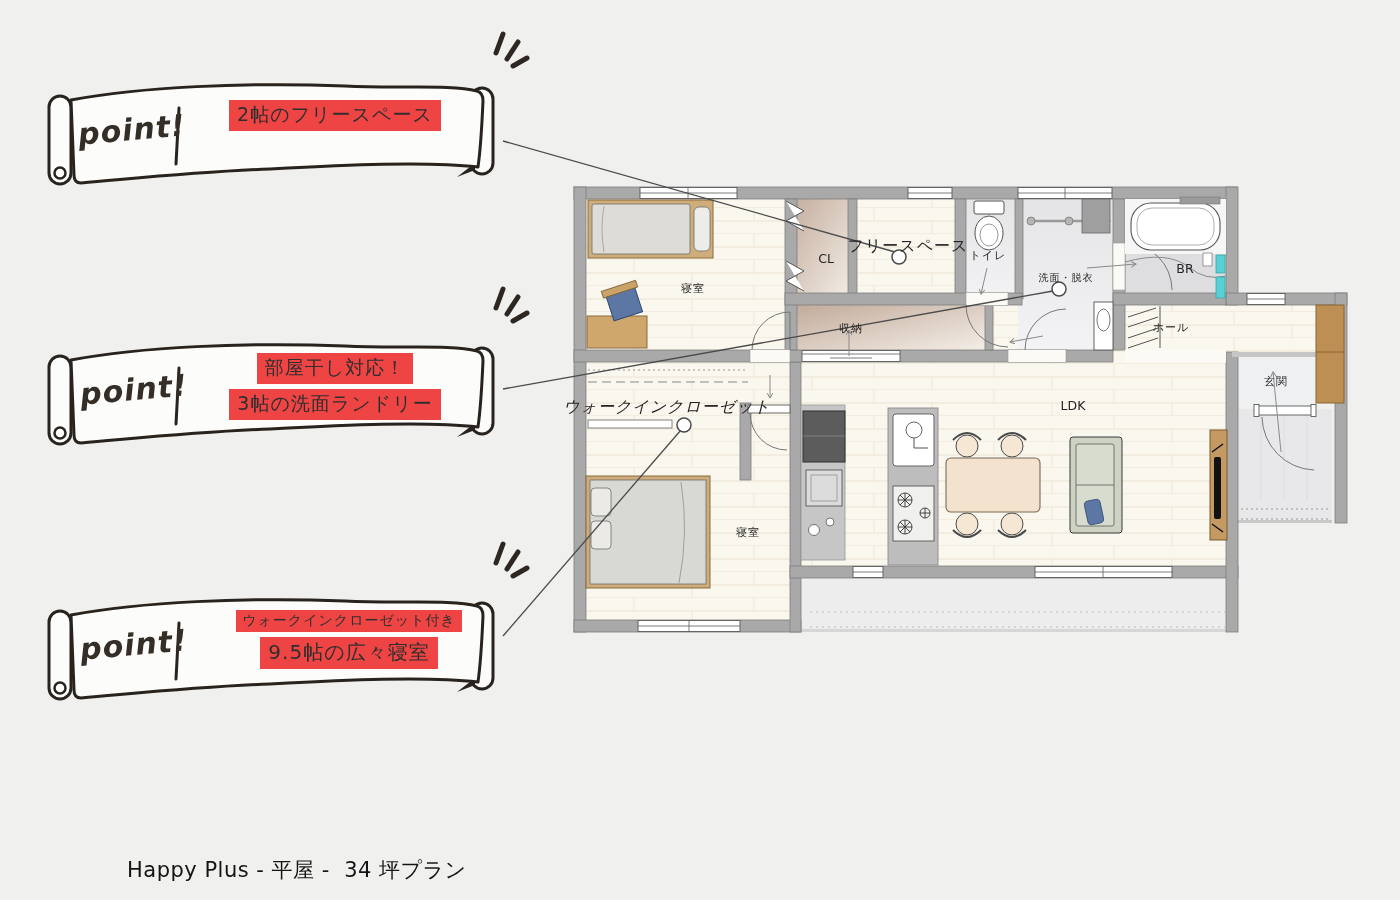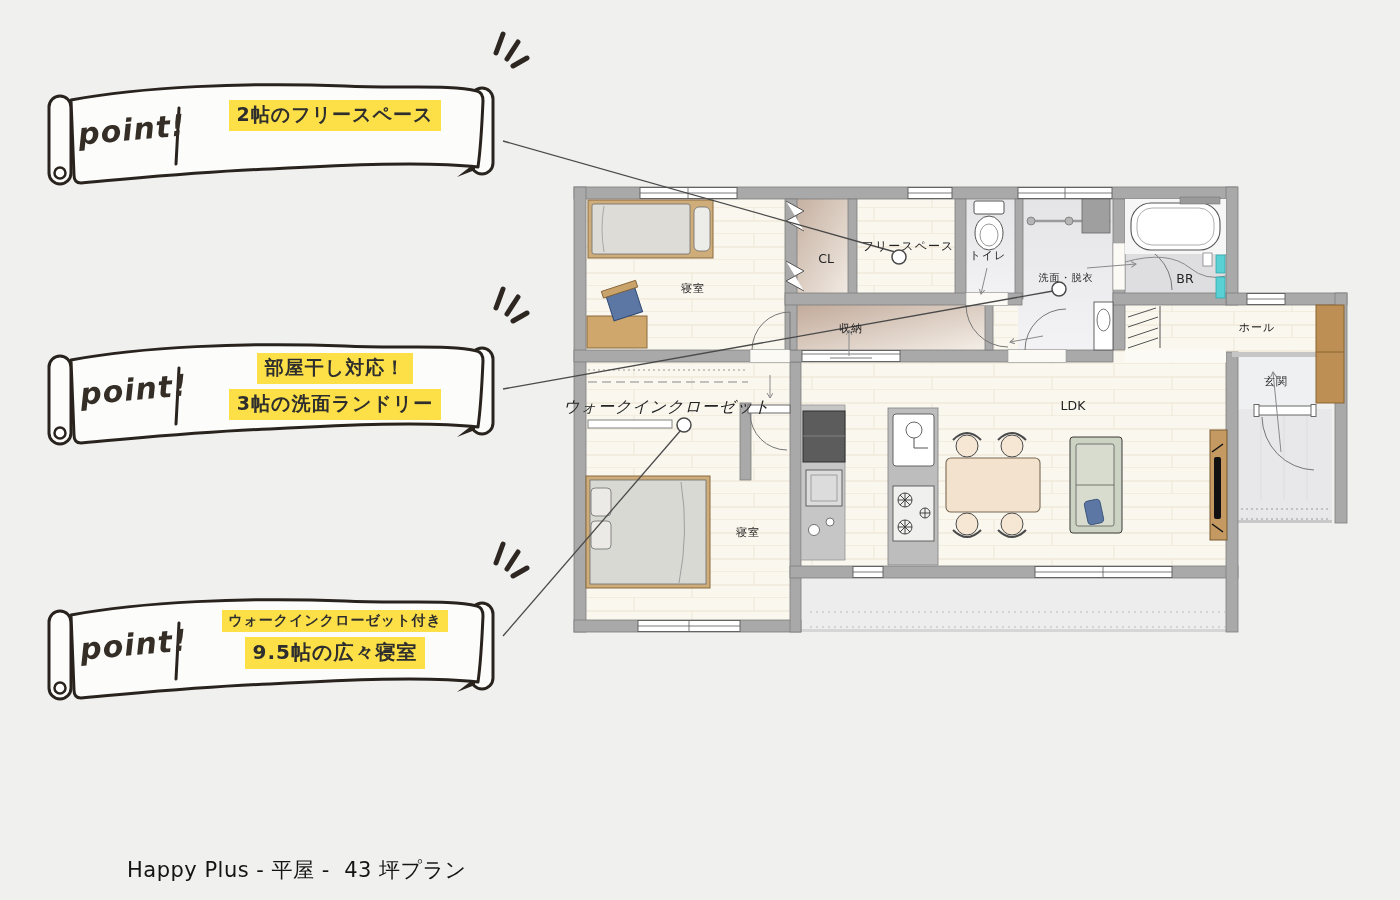--- a/index.html
+++ b/index.html
@@ -6,21 +6,21 @@
   body{font-family:"DejaVu Sans","Liberation Sans",sans-serif;}
   .stage{position:relative;width:1400px;height:900px;background:#f0f0ef;overflow:hidden;}
   .stage svg{position:absolute;left:0;top:0;}
   .lbl{position:absolute;transform:translate(-50%,-50%);font-size:11px;color:#232323;
        letter-spacing:1px;white-space:nowrap;}
   .lbl.latin{font-size:12.5px;letter-spacing:0;}
   .point-badge{position:absolute;font-size:30px;font-style:italic;font-weight:600;
        color:#352e27;transform:rotate(-5deg);letter-spacing:1px;}
   .pt-lines{position:absolute;width:300px;display:flex;flex-direction:column;
        align-items:center;gap:5px;}
-  .hl{background:#fde047;color:#2e2e2e;font-weight:bold;font-size:19px;
+  .hl{background:#ef4444;color:#2e2e2e;font-weight:normal;font-size:19px;
        padding:2px 8px 3px;white-space:nowrap;letter-spacing:1px;}
   .hl.small{font-size:14px;padding:2px 6px;}
   .hl.big{font-size:20px;}
   .title{position:absolute;left:127px;top:856px;font-size:21px;color:#141414;
        letter-spacing:0.5px;white-space:pre;}
 </style>
 </head>
 <body>
 
 <div class="stage">
@@ -309,32 +309,32 @@
     <span class="hl">2帖のフリースペース</span>
   </div>
 
   <div class="point-badge" style="left:80px;top:372px;">point!</div>
   <div class="pt-lines" style="left:185px;top:353px;">
     <span class="hl">部屋干し対応！</span>
     <span class="hl">3帖の洗面ランドリー</span>
   </div>
 
   <div class="point-badge" style="left:80px;top:627px;">point!</div>
-  <div class="pt-lines" style="left:185px;top:610px;">
+  <div class="pt-lines" style="left:199px;top:610px;">
     <span class="hl small">ウォークインクローゼット付き</span>
     <span class="hl big">9.5帖の広々寝室</span>
   </div>
 
   <div class="lbl" style="left:693px;top:288px;">寝室</div>
   <div class="lbl latin" style="left:826px;top:246px;margin-top:12px;">CL</div>
-  <div class="lbl" style="left:908px;top:246px;font-size:12px;">フリースペース</div>
+  <div class="lbl" style="left:908px;top:246px;font-size:16px;">フリースペース</div>
   <div class="lbl" style="left:988px;top:255px;">トイレ</div>
   <div class="lbl" style="left:1066px;top:278px;font-size:10px;">洗面・脱衣</div>
-  <div class="lbl latin" style="left:1185px;top:268px;margin-top:10px;">BR</div>
-  <div class="lbl" style="left:1257px;top:327px;">ホール</div>
+  <div class="lbl latin" style="left:1185px;top:268px;">BR</div>
+  <div class="lbl" style="left:1171px;top:327px;">ホール</div>
   <div class="lbl" style="left:1276px;top:381px;">玄関</div>
   <div class="lbl" style="left:851px;top:328px;">収納</div>
   <div class="lbl" style="left:667px;top:407px;font-size:16px;font-style:italic;">ウォークインクローゼット</div>
   <div class="lbl" style="left:748px;top:532px;">寝室</div>
   <div class="lbl latin" style="left:1073px;top:405px;">LDK</div>
 
-  <div class="title">Happy Plus - 平屋 -  43 坪プラン</div>
+  <div class="title">Happy Plus - 平屋 -  34 坪プラン</div>
 </div>
 
 </body></html>

